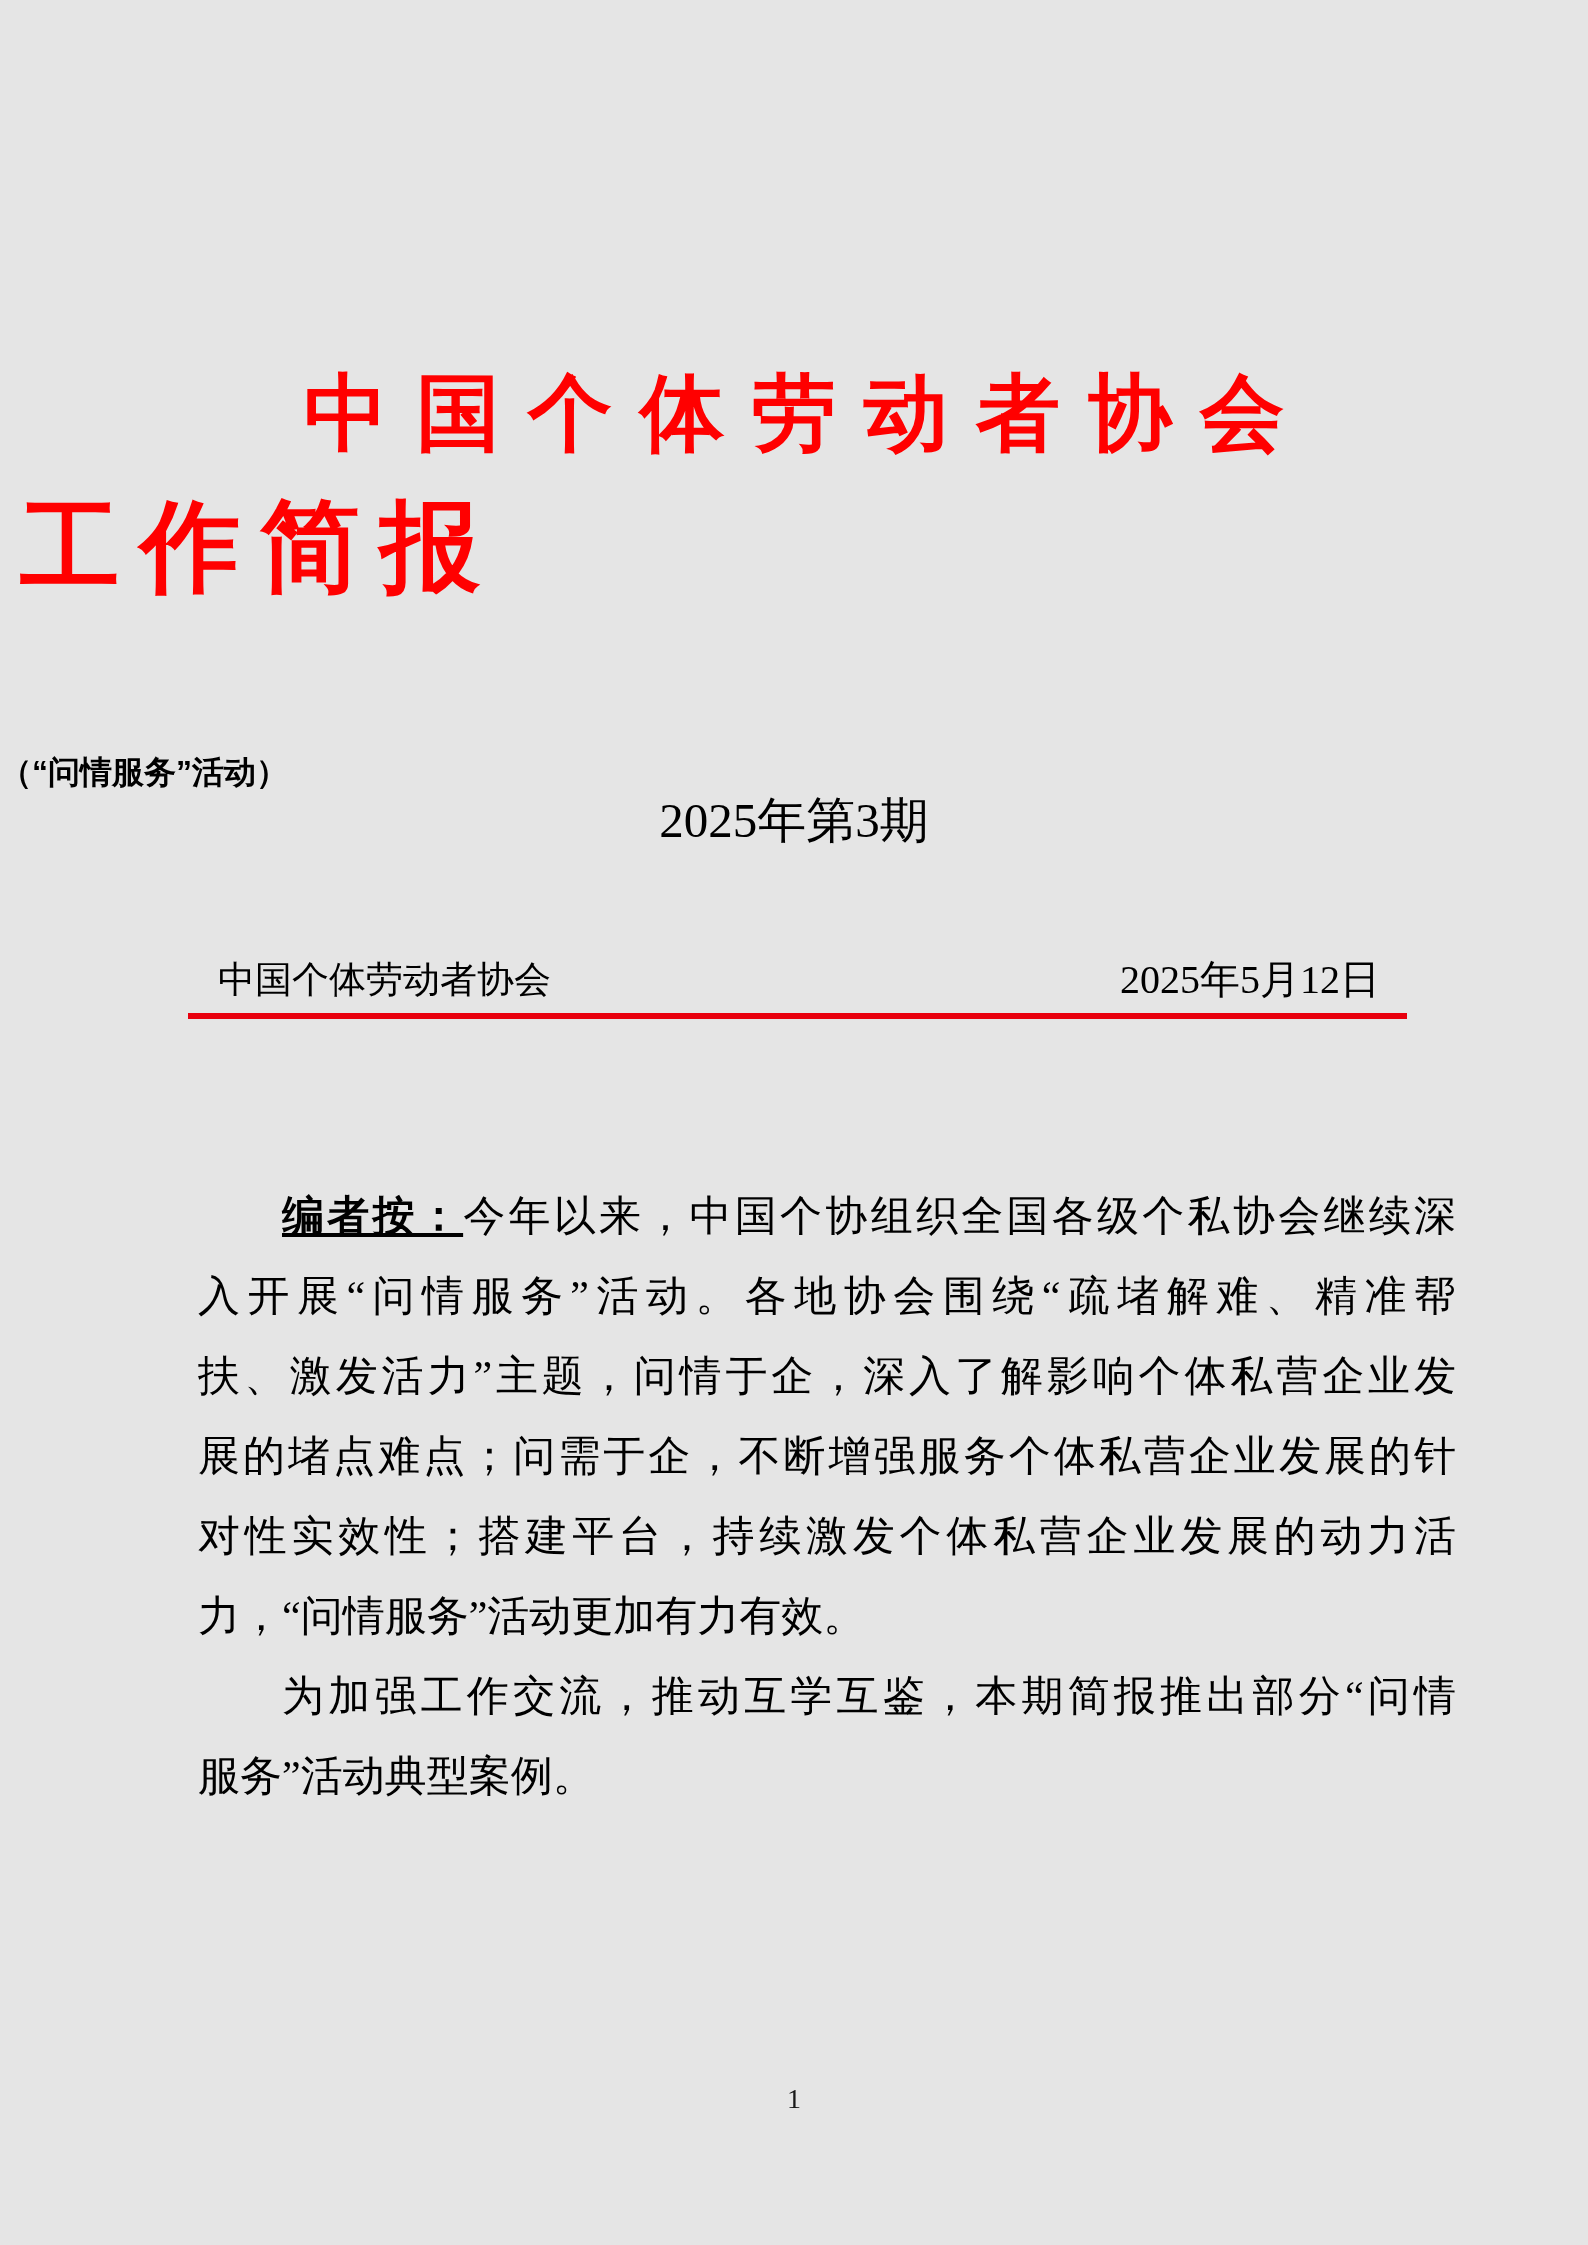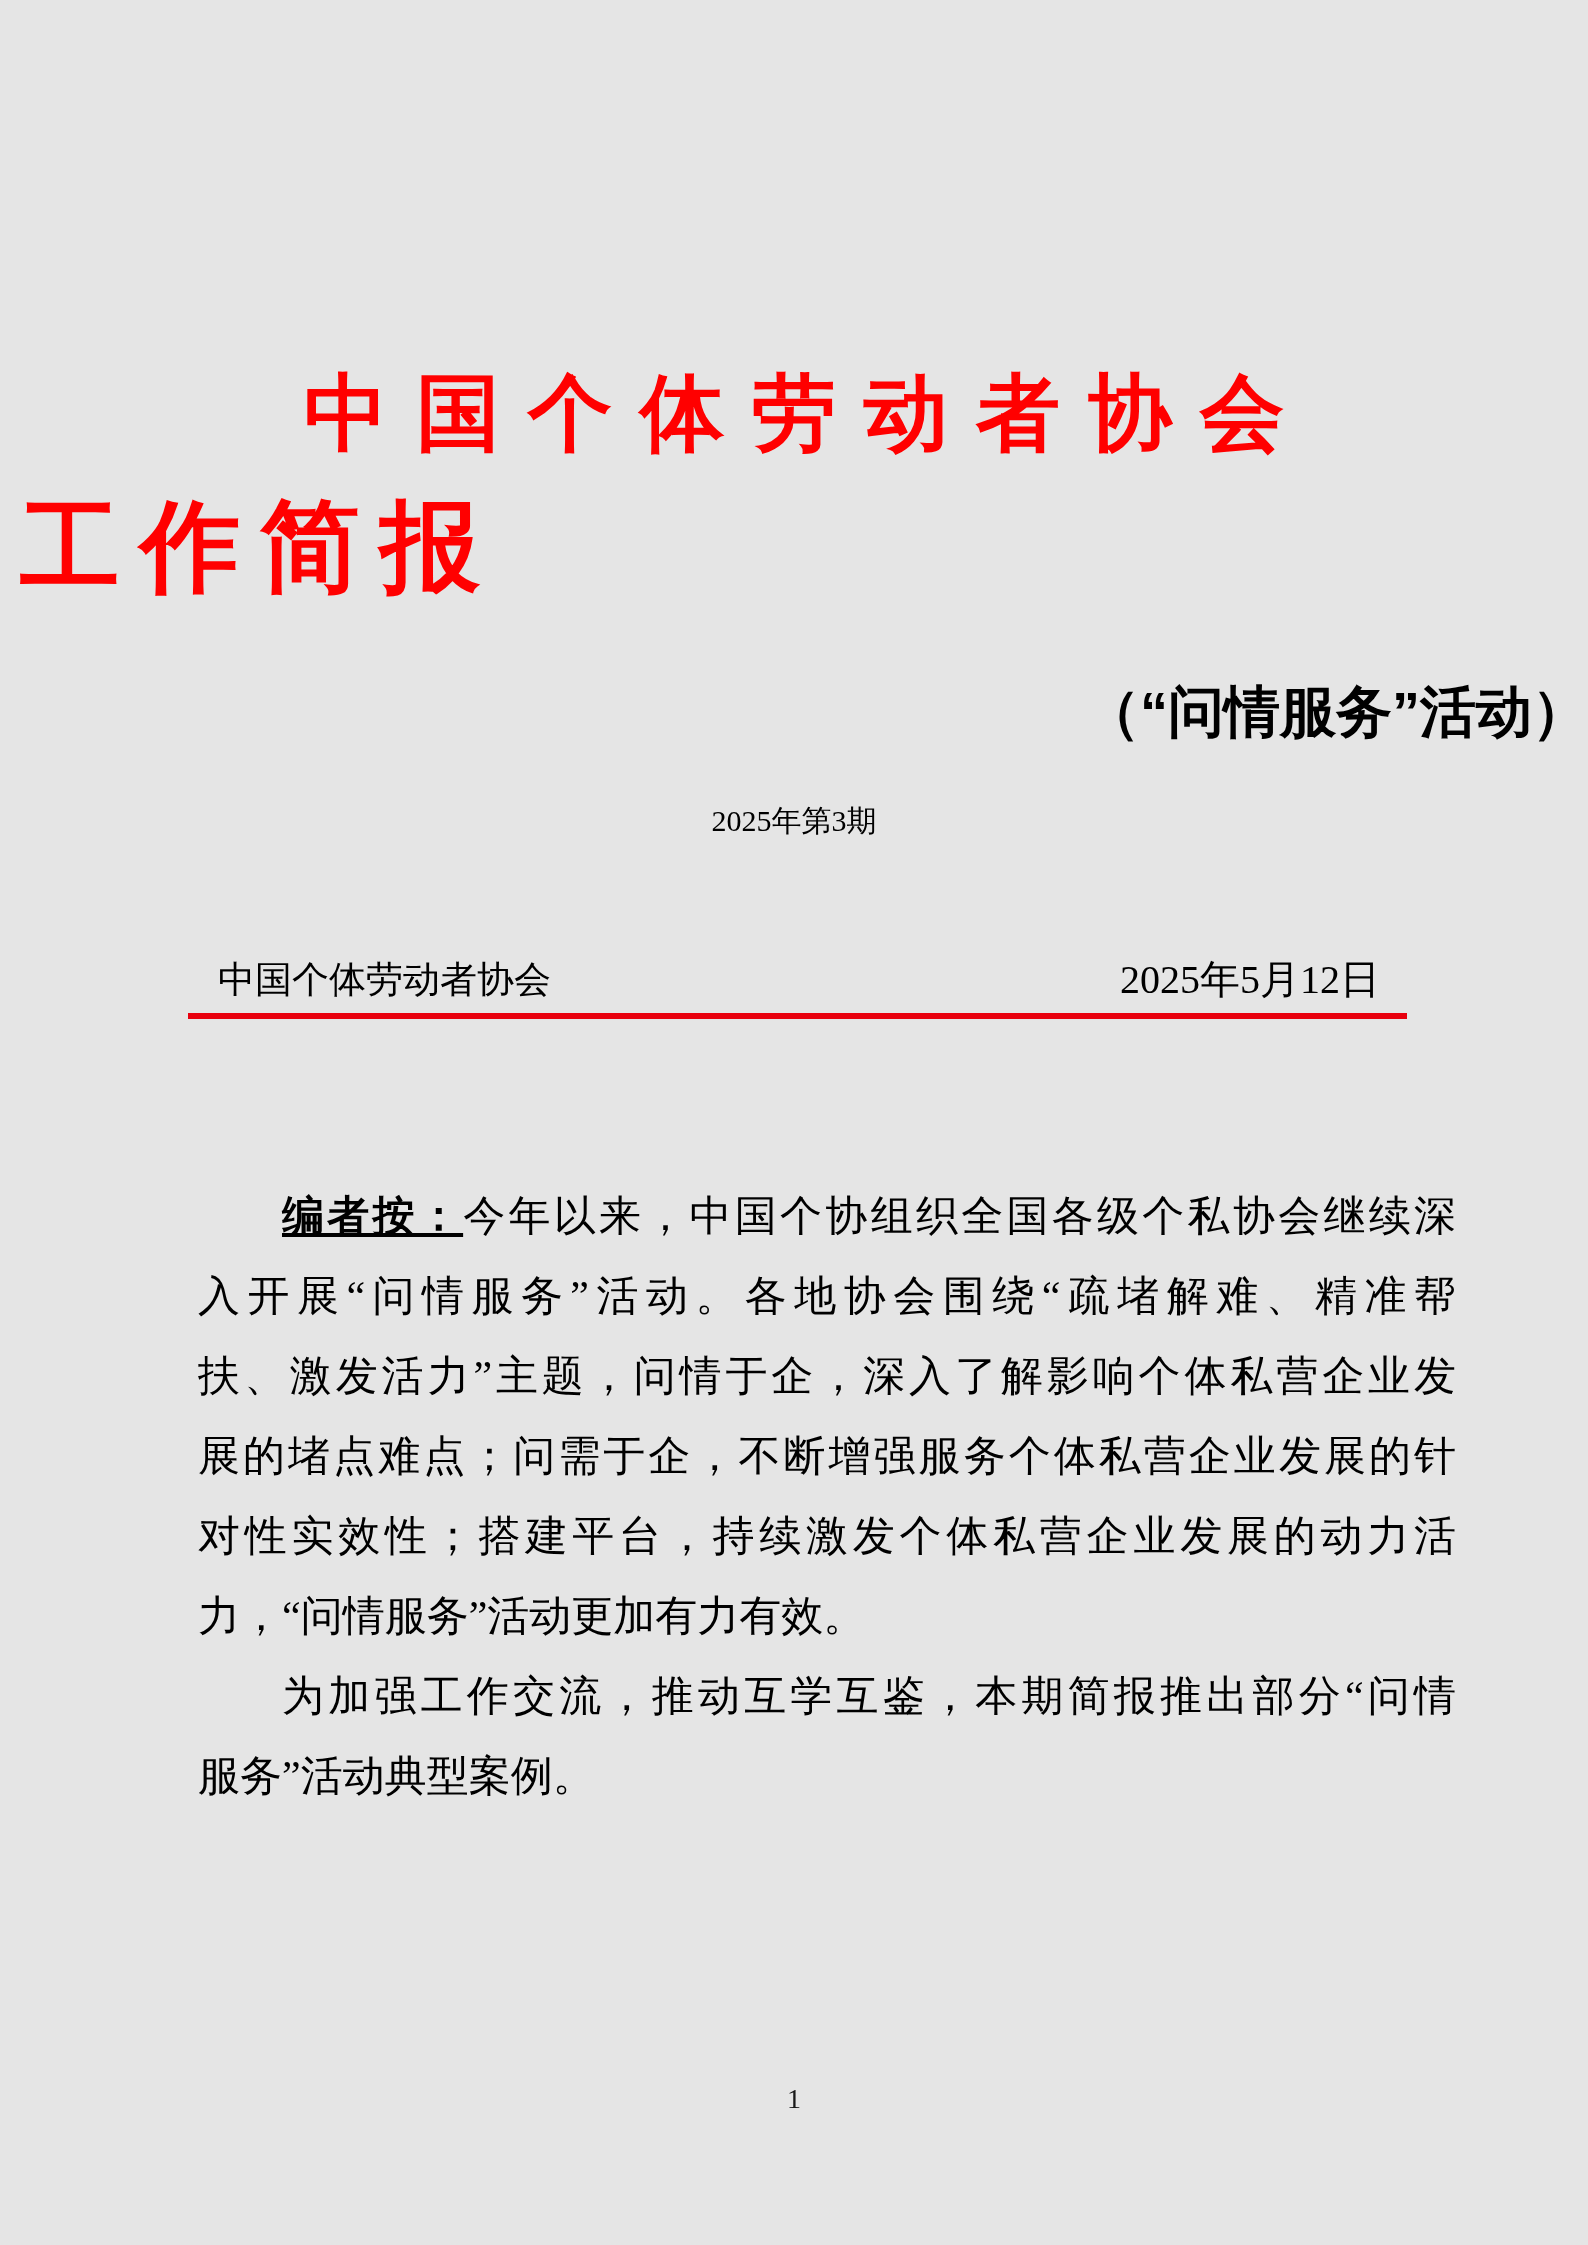--- a/index.html
+++ b/index.html
@@ -41,36 +41,36 @@
     line-height:108px;
     font-weight:bold;
     color:var(--accent-red);
     letter-spacing:20px;
     padding-left:20px;
     box-sizing:border-box;
     white-space:nowrap;
   }
   .subtitle{
     position:absolute;
-    left:0; top:684px;
+    left:0; top:744px;
     width:100%;
-    text-align:right;
-    font-size:56px;
+    text-align:left;
+    font-size:32px;
     line-height:56px;
     font-weight:bold;
     font-family:"Liberation Sans","DejaVu Sans",sans-serif;
     color:var(--text);
     white-space:nowrap;
   }
   .issue{
     position:absolute;
     left:0; top:798px;
     width:100%;
     text-align:center;
-    font-size:30px;
+    font-size:49px;
     line-height:46px;
     color:var(--text);
     white-space:nowrap;
   }
   
   .masthead-row{
     position:absolute;
     left:0; top:956px;
     width:100%;
     height:48px;

